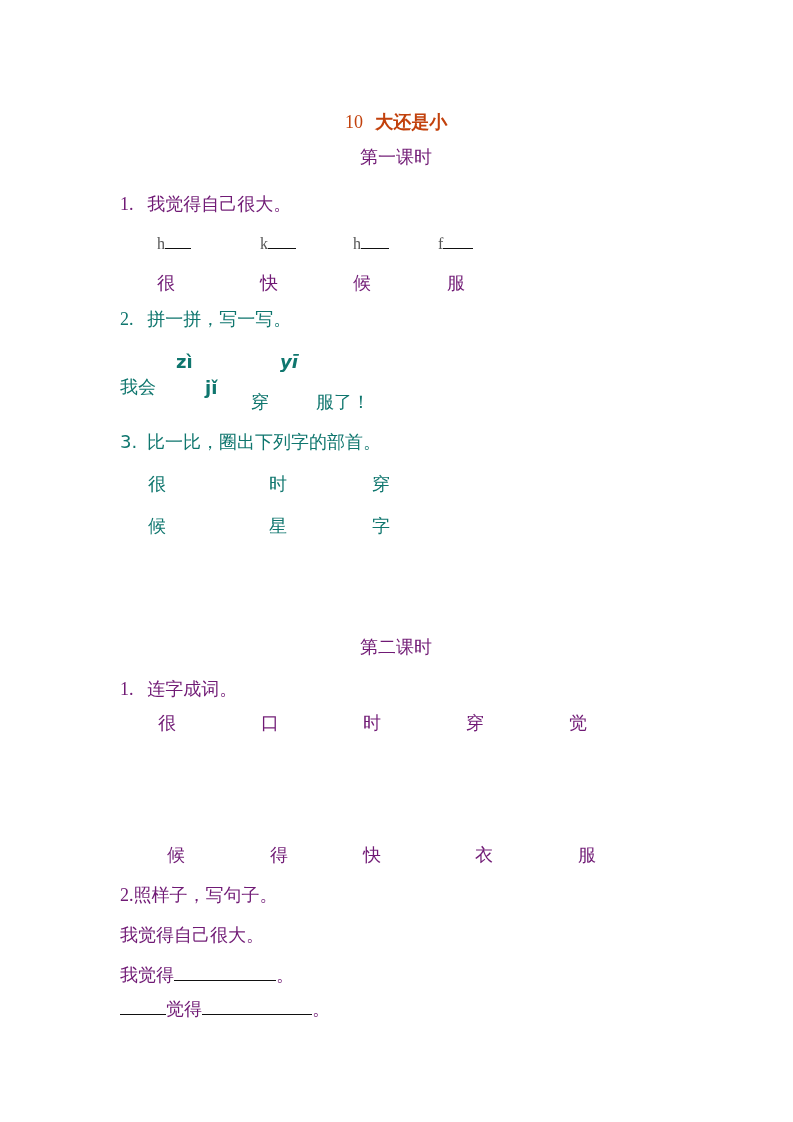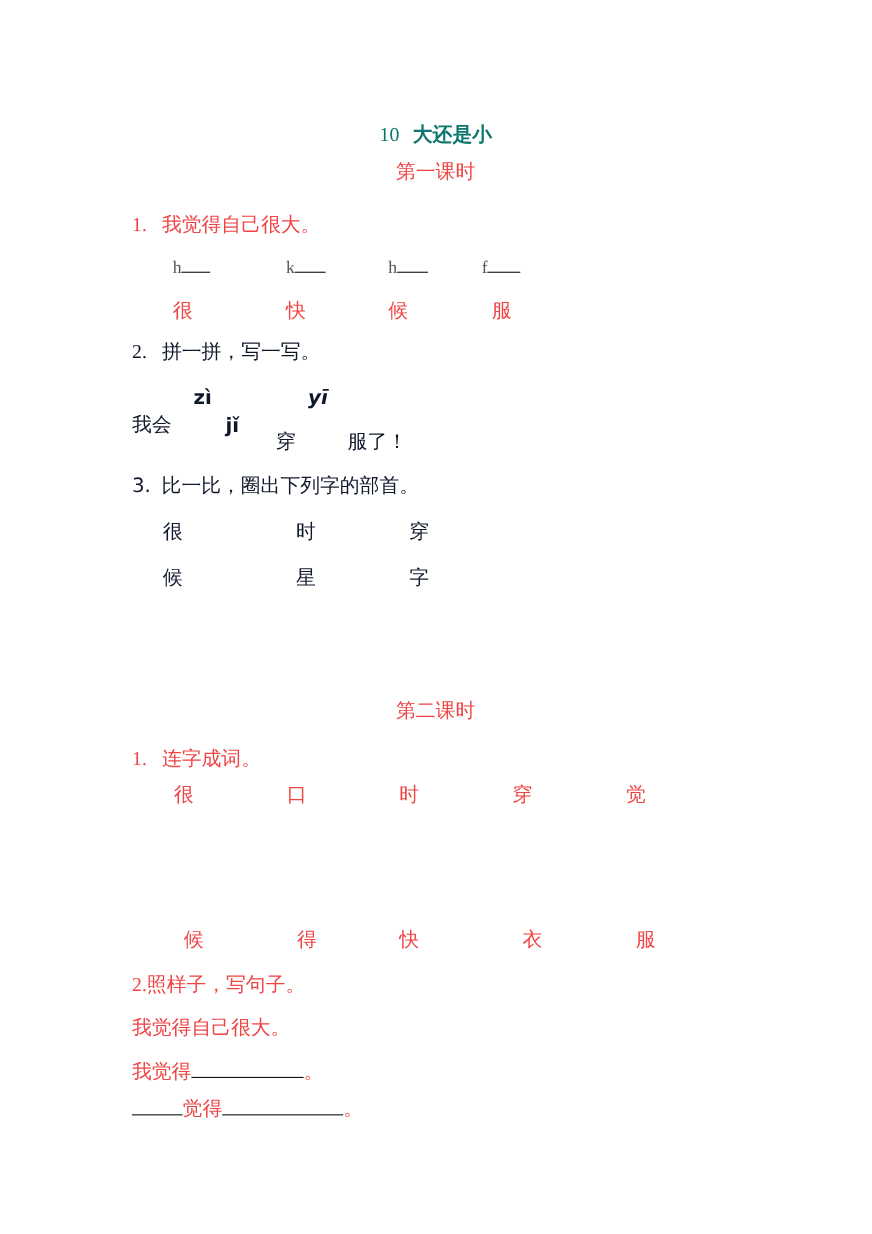--- a/index.html
+++ b/index.html
@@ -1,22 +1,22 @@
 <!DOCTYPE html>
 <html><head>
   <meta charset="utf-8">
   <style>
     html, body { margin: 0; padding: 0; background: #ffffff; }
     body { width: 793px; height: 1122px; position: relative; overflow: hidden;
       font-family: "DejaVu Sans", "Liberation Sans", sans-serif; color: #111; }
     .abs { position: absolute; white-space: nowrap; line-height: 1; }
     .serif { font-family: "Liberation Serif", "DejaVu Serif", serif; }
-    .green { color: #0f766e; }
-    .blue { color: #0f172a; }
-    .black { color: #ef4444; }
+    .green { color: #c2410c; }
+    .blue { color: #0f766e; }
+    .black { color: #701a75; }
     .blank { display: inline-block; border-bottom: 1px solid #111; vertical-align: baseline; }
     .title { font-size: 18px; font-weight: bold; }
     .sub { font-size: 18px; }
     .t { font-size: 18px; }
     .py { font-size: 16px; color: #555; }
     .pyb { font-size: 18px; font-weight: bold; }
   </style>
 </head>
 <body>
 

